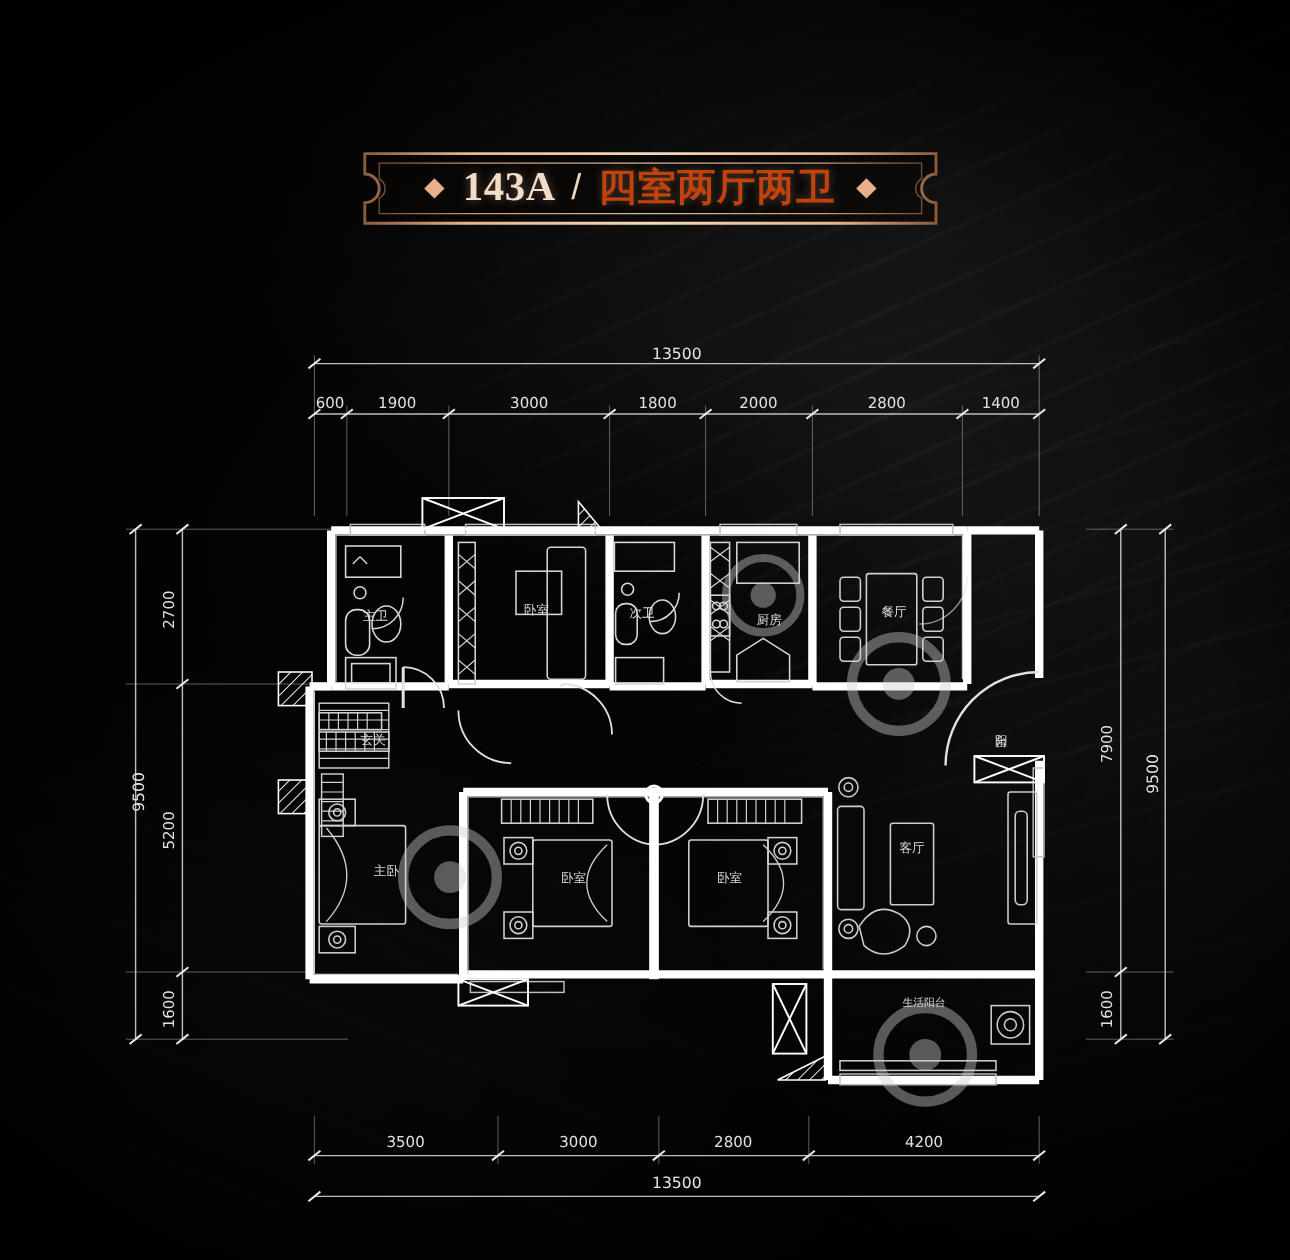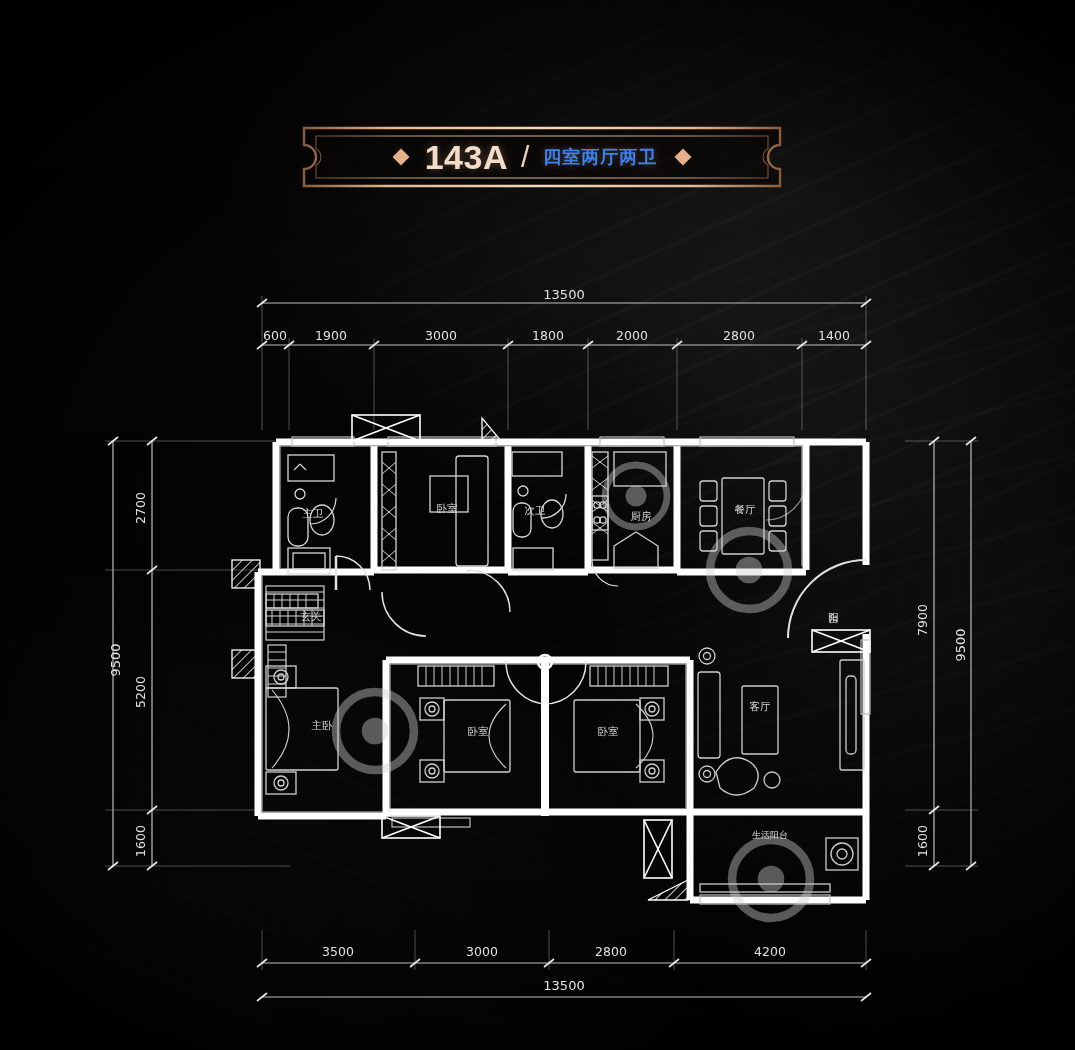--- a/index.html
+++ b/index.html
@@ -54,23 +54,23 @@
   }
   .vignette{position:absolute;inset:0;
     background:radial-gradient(ellipse 760px 640px at 50% 50%, rgba(0,0,0,0) 38%, rgba(0,0,0,.55) 78%, rgba(0,0,0,.9) 100%);
   }
 
   
   #banner{position:absolute;left:286px;top:123px;width:512px;height:68px;}
   .bnr-svg{position:absolute;inset:0;}
   .bnr-text{position:absolute;inset:0;display:flex;align-items:center;justify-content:center;gap:0;}
   .code{color:#f3dcc8;font-size:34px;font-weight:700;letter-spacing:.5px;
-         text-shadow:0 0 8px rgba(240,190,150,.35);font-family:Liberation Sans, sans-serif;}
+         text-shadow:0 0 8px rgba(240,190,150,.35);font-family:Liberation Serif, serif;}
   .slash{color:#f0d6bf;font-size:30px;margin:0 14px 0 13px;font-weight:300;}
-  .subtitle{color:#3b82f6;font-size:18px;font-weight:700;letter-spacing:1px;
+  .subtitle{color:#c2410c;font-size:32px;font-weight:700;letter-spacing:1px;
          text-shadow:0 0 7px rgba(240,190,150,.3);font-family:"DejaVu Sans",sans-serif;}
 
   
   #plan{position:absolute;left:0;top:0;width:1075px;height:1050px;}
   #plan text{font-family:"DejaVu Sans",sans-serif;}
 
   .wm{fill:none;stroke:#cfcfcf;opacity:.42;}
   .wmdot{fill:#cfcfcf;opacity:.42;}
 </style>
 </head>

